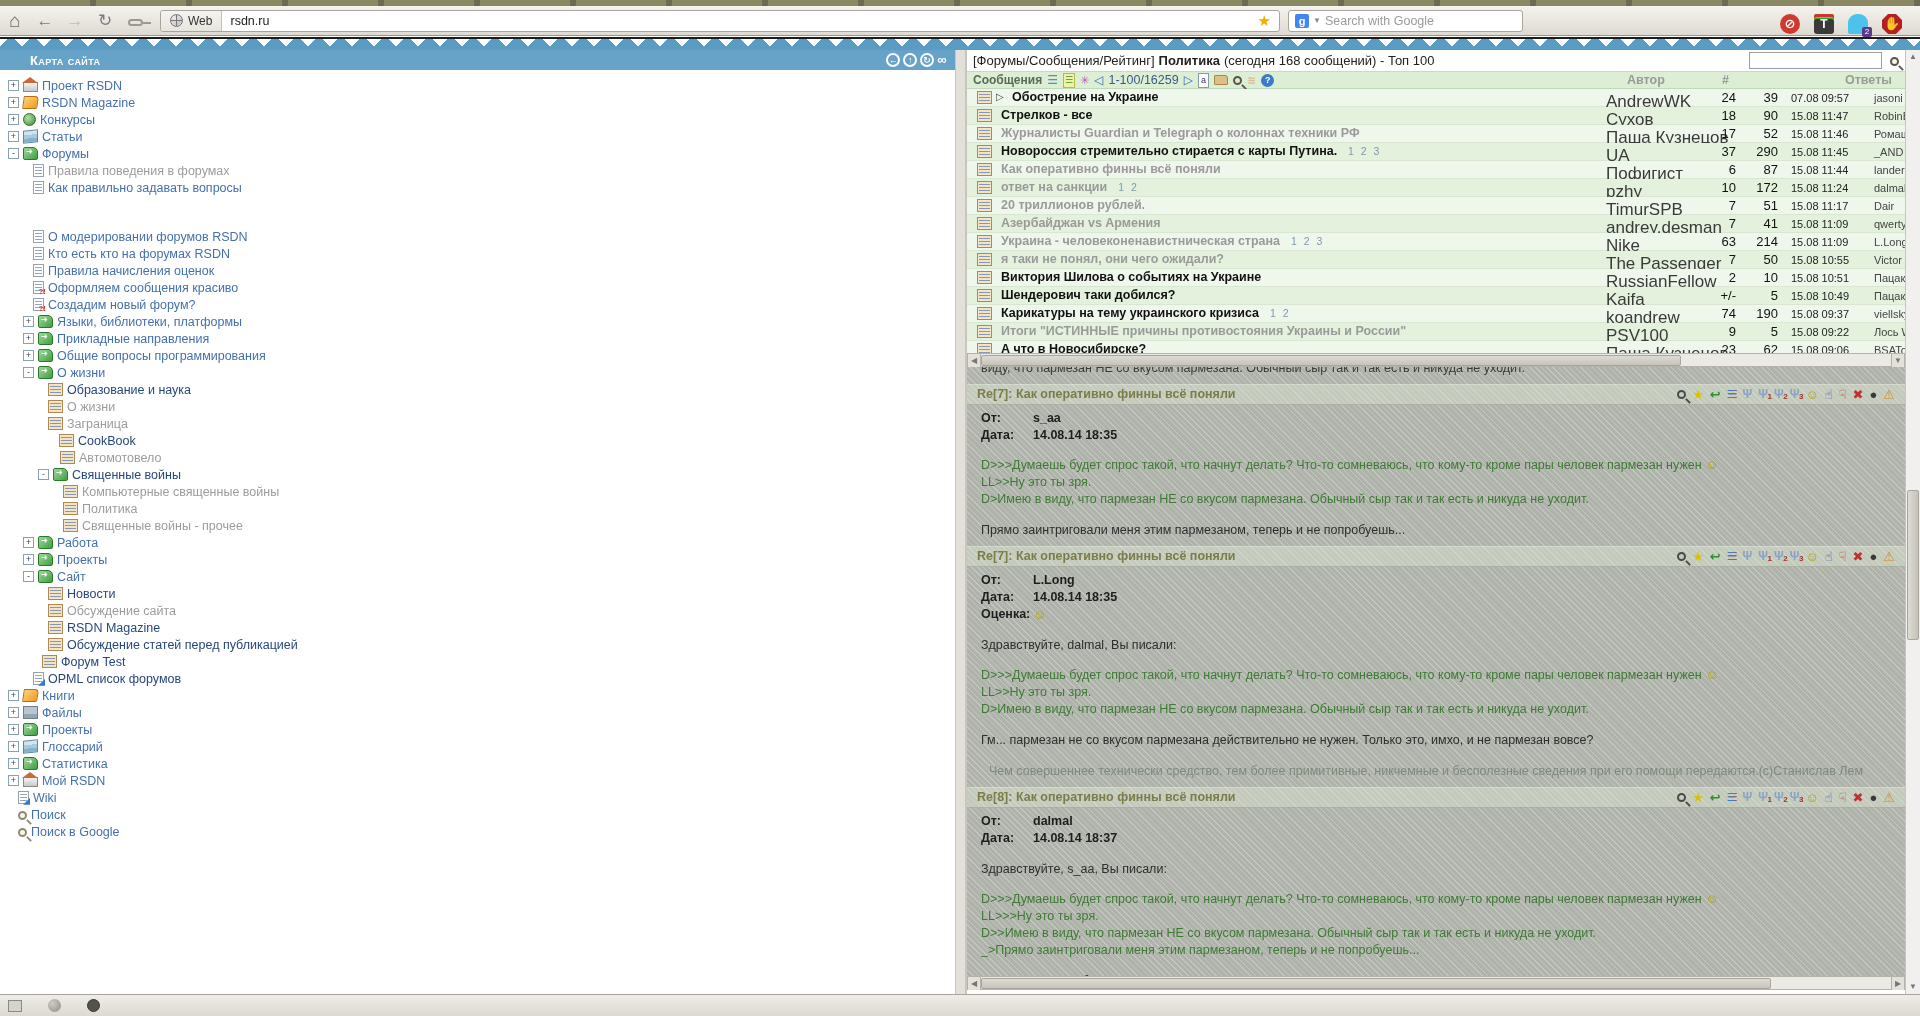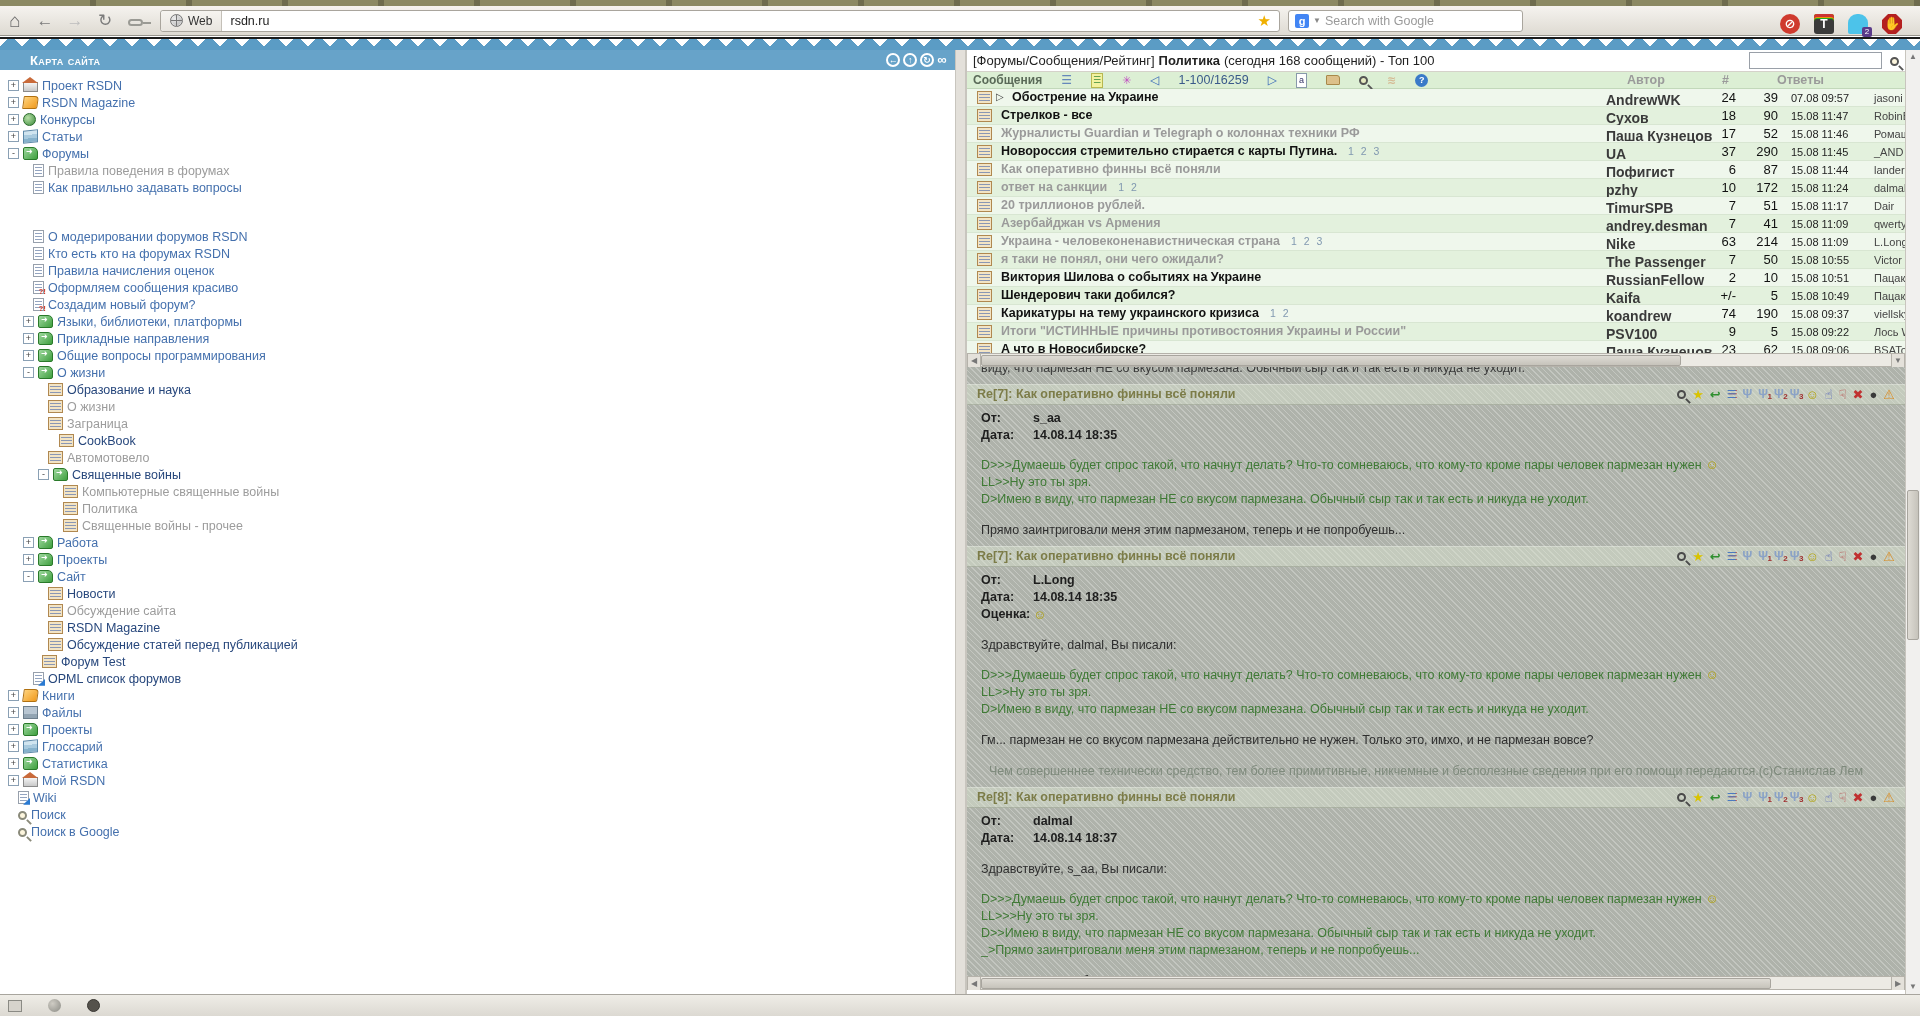--- a/index.html
+++ b/index.html
@@ -92,47 +92,47 @@
 
   
   #rightpanel { position:absolute; left:966px; top:50px; width:939px; height:944px; background:#fff; overflow:hidden; border-left:1px solid #c8c5be; }
   #fhdr { height:22px; display:flex; align-items:center; font-size:13px; color:#222; padding:0 6px;
     border-bottom:1px solid #d5d2ca; background:#fff; }
   #fhdr b { margin:0 4px; }
   #fsearch { margin-left:auto; width:133px; height:17px; border:1px solid #9aa0a8; background:#fff; }
   .mag-g { display:inline-block; position:relative; margin-left:8px; border-color:#555; }
   .mag-g::after { background:#555; }
   #ftoolbar { height:17px; background:#dcefd4; border-bottom:1px solid #c2d8ba; display:flex; align-items:center;
-    font-size:12px; color:#4a6a4a; padding-left:6px; gap:19px; position:relative; }
+    font-size:12px; color:#4a6a4a; padding-left:6px; gap:5px; position:relative; }
   #ftoolbar .lbl { font-weight:bold; color:#5a6a58; }
   .ft { font-size:11px; line-height:13px; }
   .ft-tree { color:#6688bb; font-size:12px; }
   .ft-flat { background:#f2f2a0; border:1px solid #b8b850; color:#3a8a3a; font-size:9px; padding:0 1px; }
   .ft-pin { color:#c050c0; }
   .ft-arrow { color:#3a6ab8; font-size:12px; }
   .ft-pager { color:#3a5a8a; font-size:12.5px; }
   .ft-table { background:#fff; border:1px solid #8899aa; color:#336; font-size:9px; padding:0 2px; }
   .ft-folder { width:14px; height:10px; background:#dcc08a; border:1px solid #a8884a; border-radius:1px 3px 1px 1px; }
   .ft-rss { color:#d09060; opacity:.55; font-weight:bold; }
   .ft-help { width:13px; height:13px; background:#3a7ac8; border-radius:50%; color:#fff; font-size:9px;
     font-weight:bold; text-align:center; line-height:13px; }
   .colhdr { position:absolute; color:#9a9a9a; font-weight:bold; font-size:12.5px; }
-  #col-author { left:660px; } #col-num { left:755px; } #col-replies { left:810px; }
+  #col-author { left:660px; } #col-num { left:755px; } #col-replies { left:878px; }
 
   #topics { position:relative; height:264px; overflow:hidden; background:#edf5e9; }
   .topic { position:relative; height:18px; border-bottom:1px solid #d8e6d2; }
   .topic.odd { background:#eff7ec; } .topic.even { background:#e3f1dd; }
   .t-ic { position:absolute; left:10px; top:2px; }
   .t-exp { position:absolute; left:29px; top:2px; font-size:10px; color:#444; }
   .t-title { position:absolute; left:34px; top:1px; font-size:12.5px; font-weight:bold; white-space:nowrap;
     max-width:585px; overflow:hidden; }
   .t-title.exp { left:45px; }
   .t-unread { color:#111; } .t-read { color:#9a9a9a; }
   .t-pages { font-weight:normal; font-size:10.5px; color:#8098b0; margin-left:6px; letter-spacing:2px; }
-  .t-author { position:absolute; left:639px; top:3px; font-size:14px; color:#3a3a3a; white-space:nowrap;font-weight:bold; }
+  .t-author { position:absolute; left:639px; top:3px; font-size:17px; color:#3a3a3a; white-space:nowrap; }
   .t-n1 { position:absolute; left:714px; width:55px; top:1px; text-align:right; font-size:13px; color:#111; }
   .t-n2 { position:absolute; left:769px; width:42px; top:1px; text-align:right; font-size:13px; color:#111; }
   .t-date { position:absolute; left:824px; top:3px; font-size:11px; color:#222; white-space:nowrap; }
   .t-last { position:absolute; left:907px; top:3px; font-size:11px; color:#444; white-space:nowrap; }
 
   .hscroll { height:14px; background:#eceae4; border-top:1px solid #b5b2aa; border-bottom:1px solid #b5b2aa;
     position:relative; }
   .hs-thumb { position:absolute; left:14px; top:1px; height:11px; background:linear-gradient(#dedbd4,#c6c3bb);
     border:1px solid #a8a59e; border-radius:2px; }
   .hs-btn { position:absolute; top:0; width:14px; height:13px; font-size:8px; color:#777; text-align:center;
@@ -310,21 +310,21 @@
           <span class="tlabel c-gray">О жизни</span>
         </div>
         <div class="trow" style="padding-left: 48px;">
           <span class="ti ti-msg"></span>
           <span class="tlabel c-gray">Заграница</span>
         </div>
         <div class="trow" style="padding-left: 59px;">
           <span class="ti ti-msg"></span>
           <span class="tlabel c-dark">CookBook</span>
         </div>
-        <div class="trow" style="padding-left: 48px;">
+        <div class="trow" style="padding-left: 48px; margin-left: 12px;">
           <span class="ti ti-msg"></span>
           <span class="tlabel c-gray">Автомотовело</span>
         </div>
         <div class="trow" style="padding-left: 38px;">
           <span class="pm">-</span>
           <span class="ti ti-forum"></span>
           <span class="tlabel c-dark">Священные войны</span>
         </div>
         <div class="trow" style="padding-left: 63px;">
           <span class="ti ti-msg"></span>

